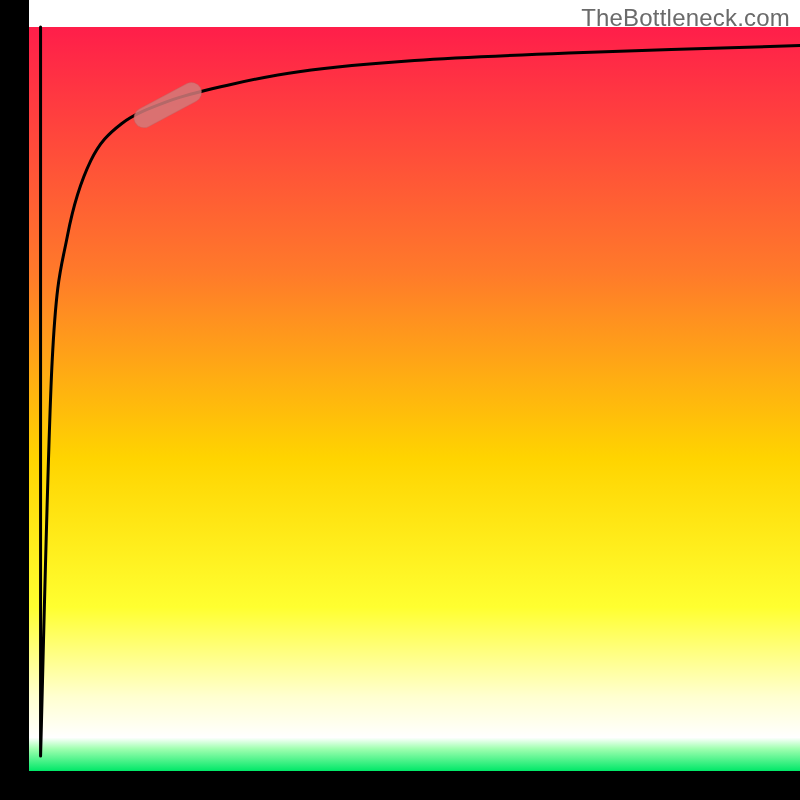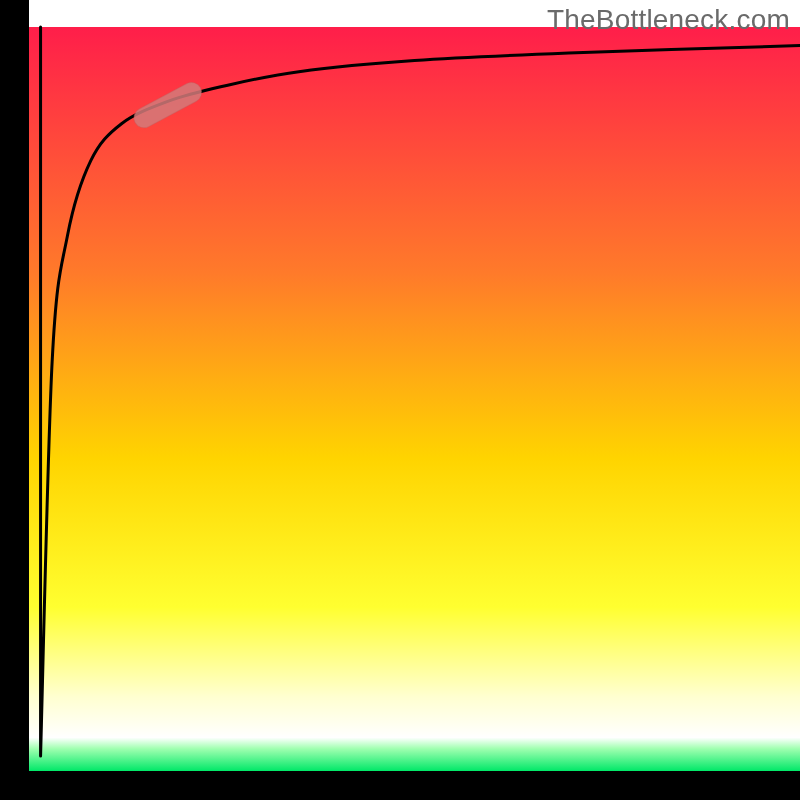--- a/index.html
+++ b/index.html
@@ -16,21 +16,21 @@
     position: absolute;
     top: 0;
     left: 0;
     width: 800px;
     height: 800px;
   }
   .watermark {
     position: absolute;
     top: 4px;
     right: 10px;
-    font-size: 28px;
+    font-size: 24px;
     font-weight: 500;
     color: #6a6a6a;
     letter-spacing: 0.2px;
     z-index: 10;
   }
   svg {
     display: block;
   }
 </style>
 </head>

